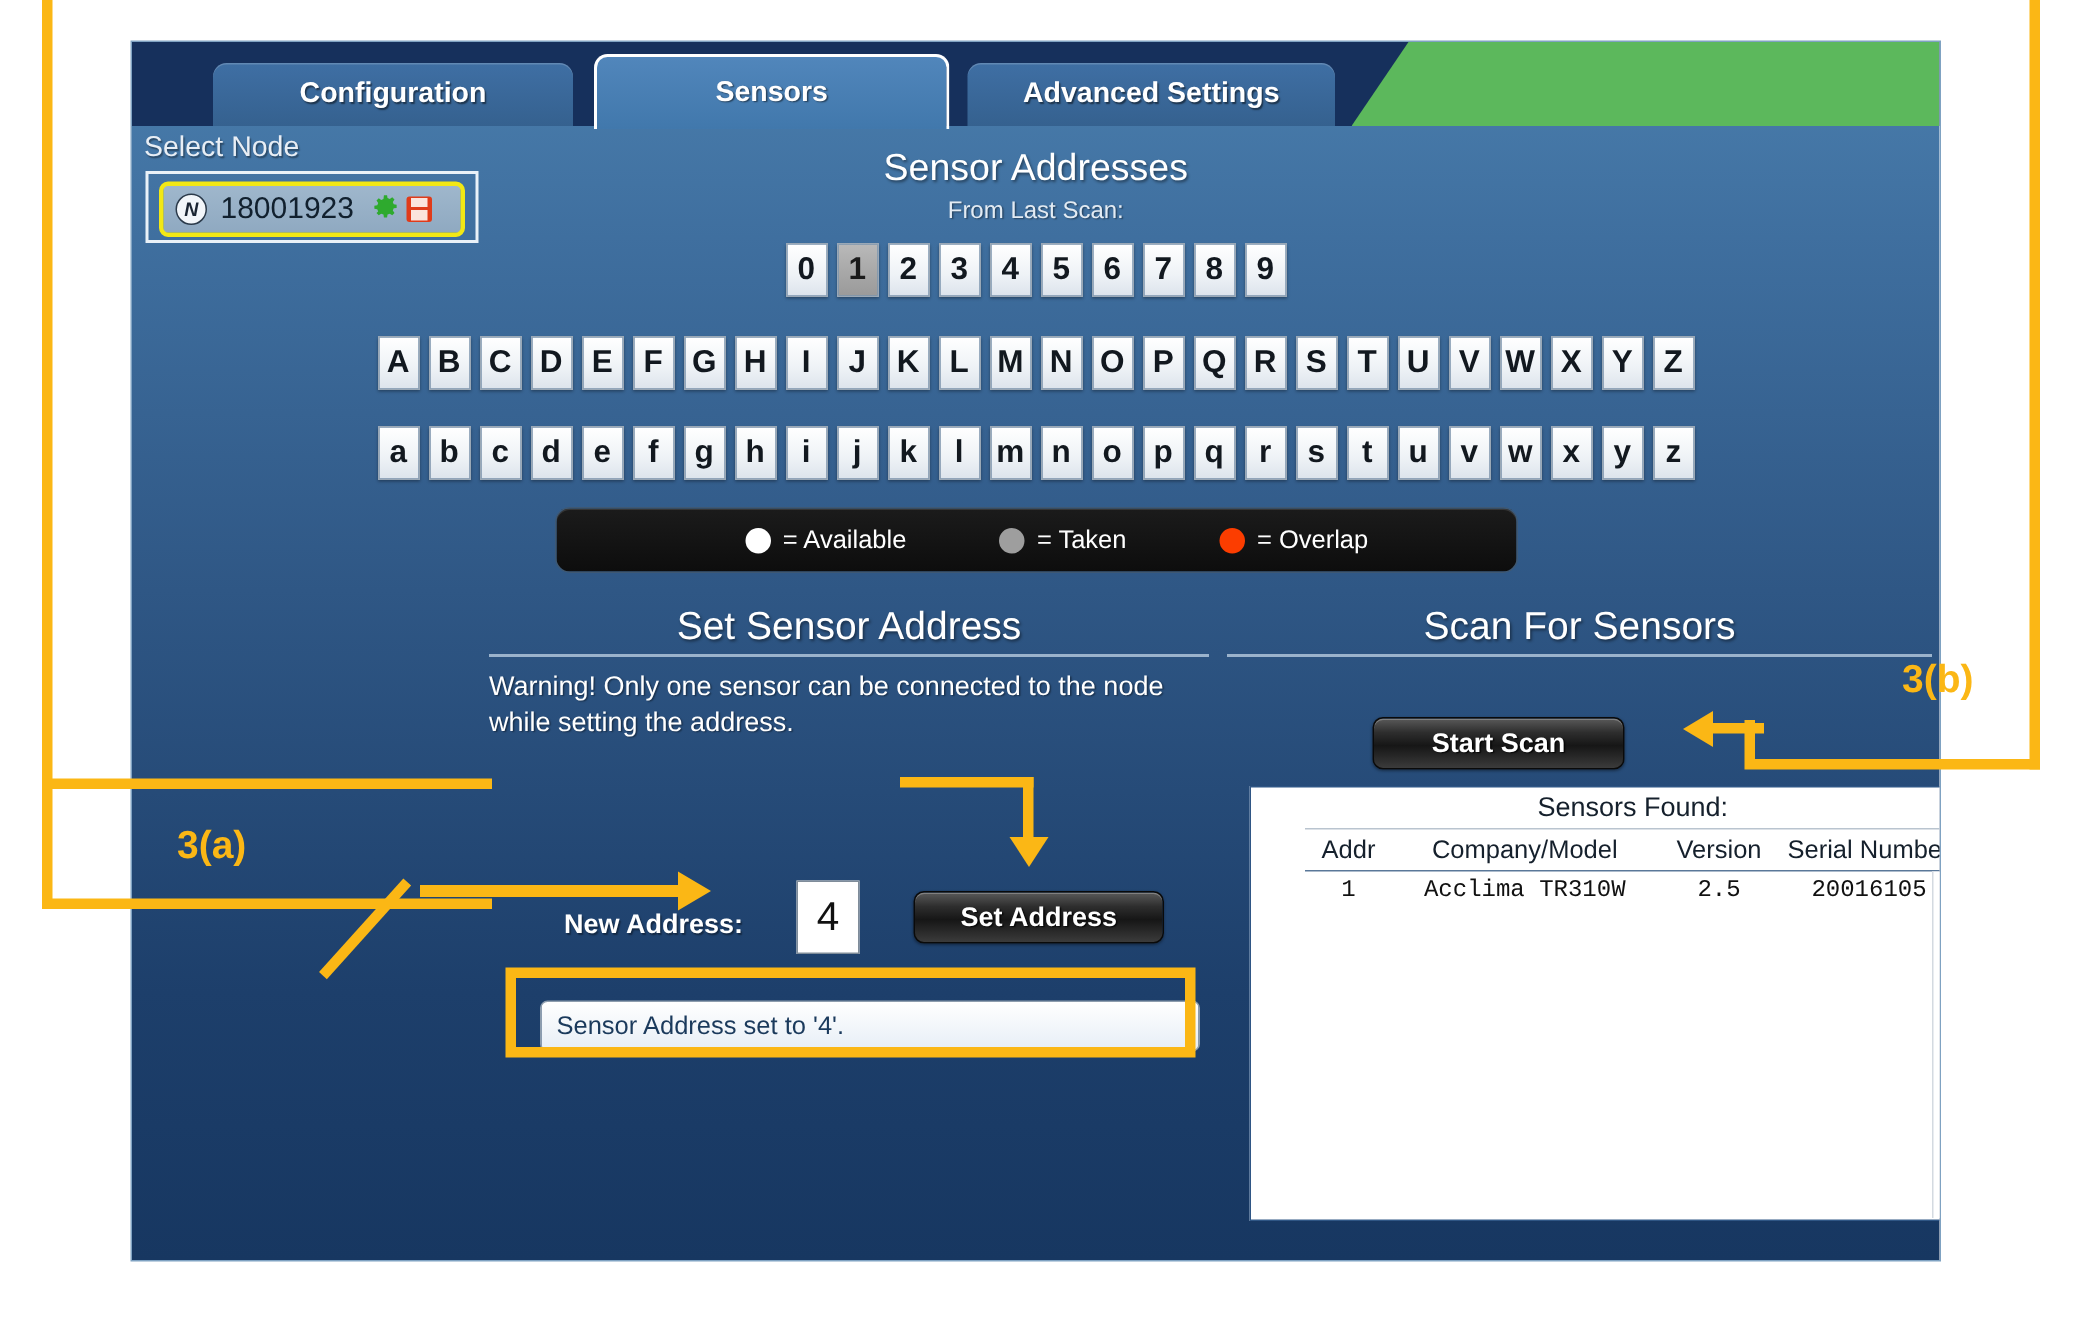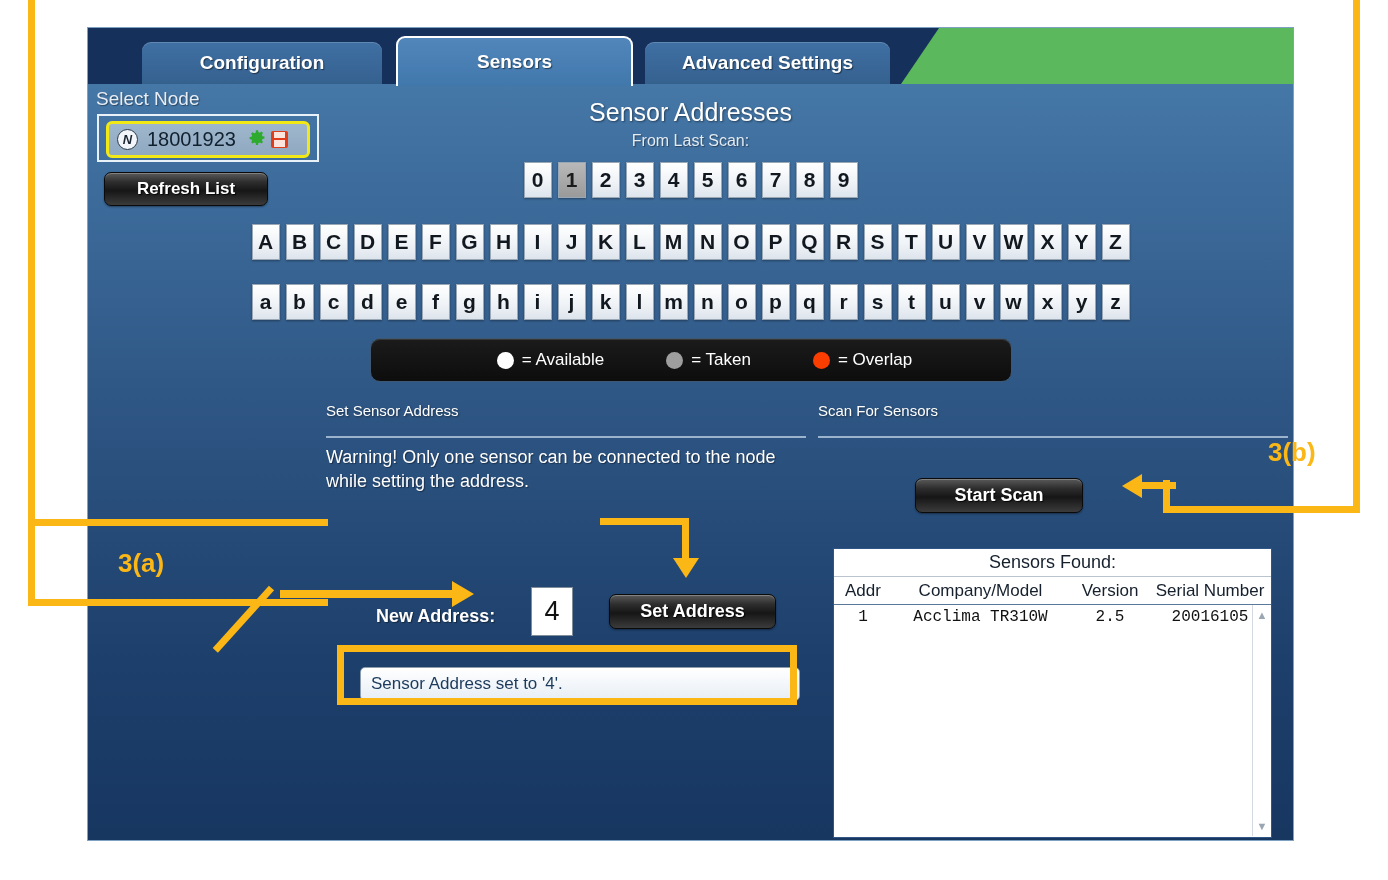--- a/index.html
+++ b/index.html
@@ -156,21 +156,21 @@
     box-shadow:inset 0 1px 0 rgba(255,255,255,.12);
   }
   .legend-item{display:flex;align-items:center;gap:8px;color:#ffffff;font-size:17px;padding-left:28px;}
   .dot{width:17px;height:17px;border-radius:50%;display:inline-block;}
   .dot.available{background:#ffffff;}
   .dot.taken{background:#9e9e9e;}
   .dot.overlap{background:#fc3d00;}
 
   
   .section-head{
-    position:absolute;color:#ffffff;font-size:15px;
+    position:absolute;color:#ffffff;font-size:26px;text-align:center;
     text-shadow:1px 1px 2px rgba(0,0,0,.45);
   }
   .section-rule{position:absolute;height:2px;background:rgba(215,230,245,.65);}
   #set-addr-head{left:238px;top:318px;width:480px;}
   #set-addr-rule{left:238px;top:352px;width:480px;}
   #scan-head{left:730px;top:318px;width:470px;}
   #scan-rule{left:730px;top:352px;width:470px;}
 
   .warning-text{
     position:absolute;left:238px;top:362px;width:470px;
@@ -194,23 +194,24 @@
   .status-field{
     position:absolute;left:272px;top:583px;width:428px;height:32px;
     background:linear-gradient(180deg,#ffffff 0%,#e7eef6 100%);
     border:1px solid #8d9dae;border-radius:5px;
     display:flex;align-items:center;padding-left:10px;
     color:#1b3a5c;font-size:17px;
   }
 
   
   .found-box{
-    position:absolute;left:745px;top:464px;width:437px;height:288px;
+    position:absolute;left:745px;top:440px;width:437px;height:288px;
     background:#ffffff;border:1px solid #2f5685;
     overflow:hidden;
+    padding-left:36px;
   }
   .found-title{
     height:27px;display:flex;align-items:center;justify-content:center;
     font-size:18px;color:#15202c;border-bottom:1px solid #b9c4cf;
   }
   .found-cols{
     height:27px;display:flex;align-items:center;
     font-size:17px;color:#15202c;border-bottom:1px solid #5a7899;
   }
   .found-cols span{text-align:center;}
@@ -278,23 +279,20 @@
           <span class="gear-icon">
             <svg width="18" height="18" viewBox="0 0 24 24" aria-hidden="true">
               <path fill="#2eaa2e" d="M12 8.2a3.8 3.8 0 1 0 0 7.6 3.8 3.8 0 0 0 0-7.6zm0 5.9a2.1 2.1 0 1 1 0-4.2 2.1 2.1 0 0 1 0 4.2z"></path>
               <path fill="#2eaa2e" d="M10.6 1.5h2.8l.4 2.6 2 .8 2.2-1.5 2 2-1.5 2.2.8 2 2.6.4v2.8l-2.6.4-.8 2 1.5 2.2-2 2-2.2-1.5-2 .8-.4 2.6h-2.8l-.4-2.6-2-.8-2.2 1.5-2-2L5.5 16l-.8-2-2.6-.4v-2.8l2.6-.4.8-2L4 6.2l2-2 2.2 1.5 2-.8z"></path>
             </svg>
           </span>
           <span class="save-icon"></span>
         </div>
       </div>
 
-      <div class="btn" id="refresh-list-button">
-        <span>Refresh List</span>
-      </div>
 
       <div class="sa-title">Sensor Addresses</div>
       <div class="sa-sub">From Last Scan:</div>
 
       <div class="addr-row" id="row-digits">
           <div class="addr-cell">0</div>
           <div class="addr-cell taken">1</div>
           <div class="addr-cell">2</div>
           <div class="addr-cell">3</div>
           <div class="addr-cell">4</div>

